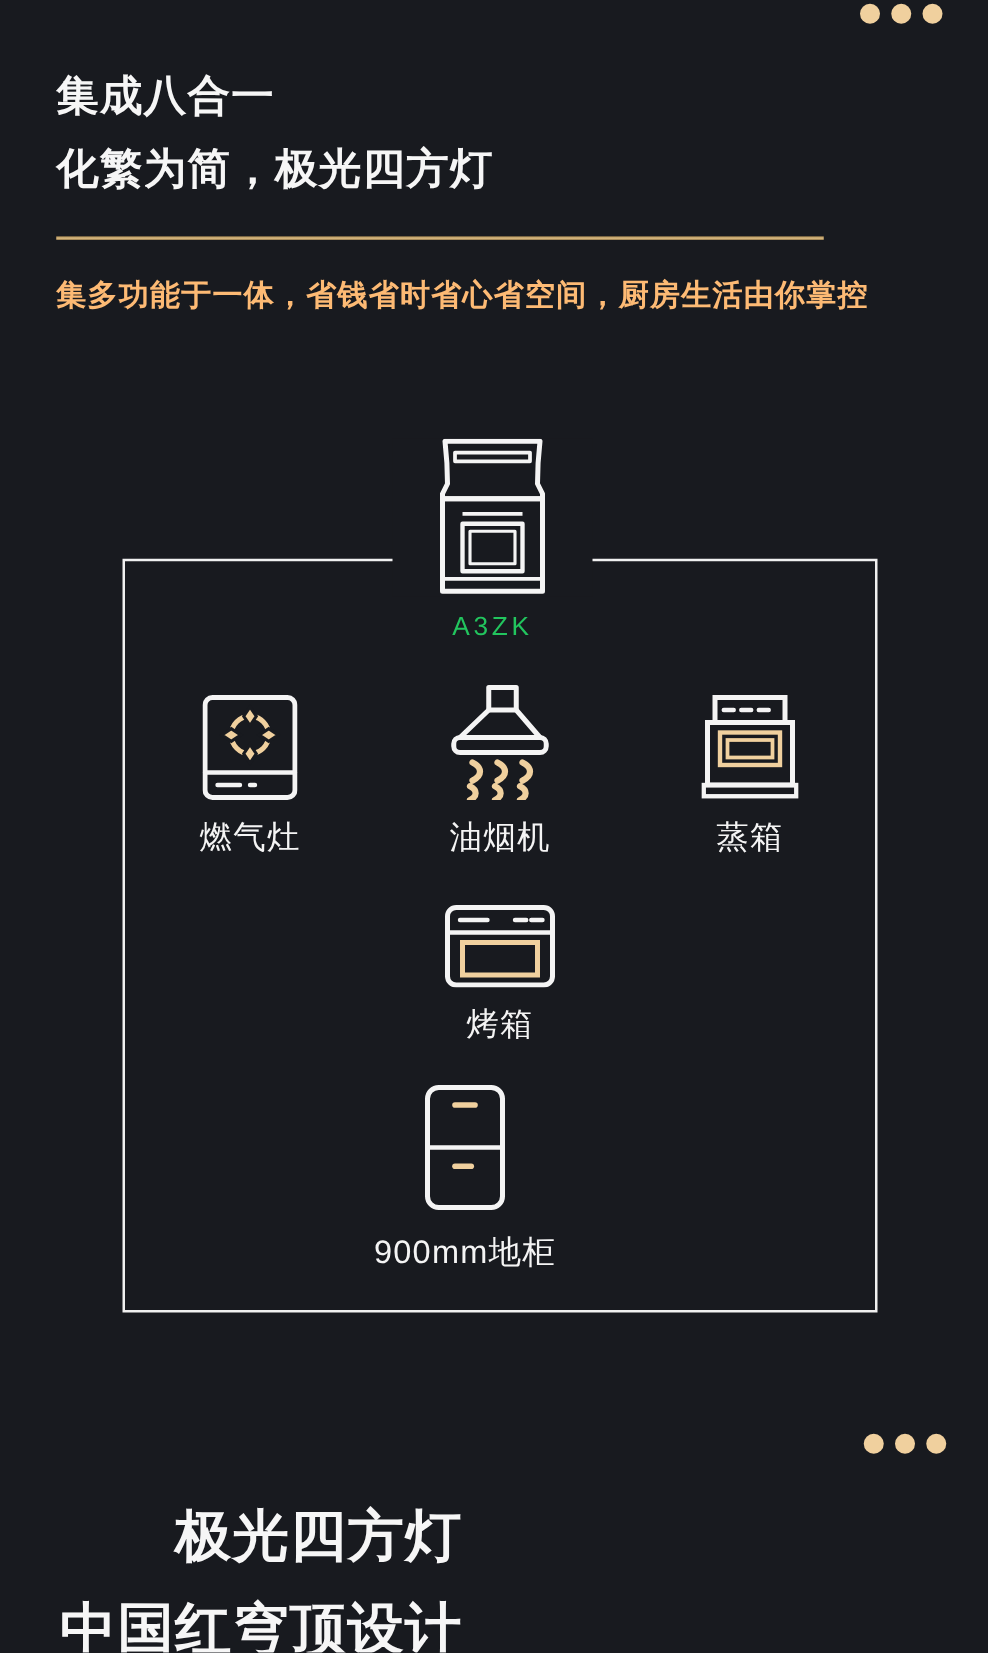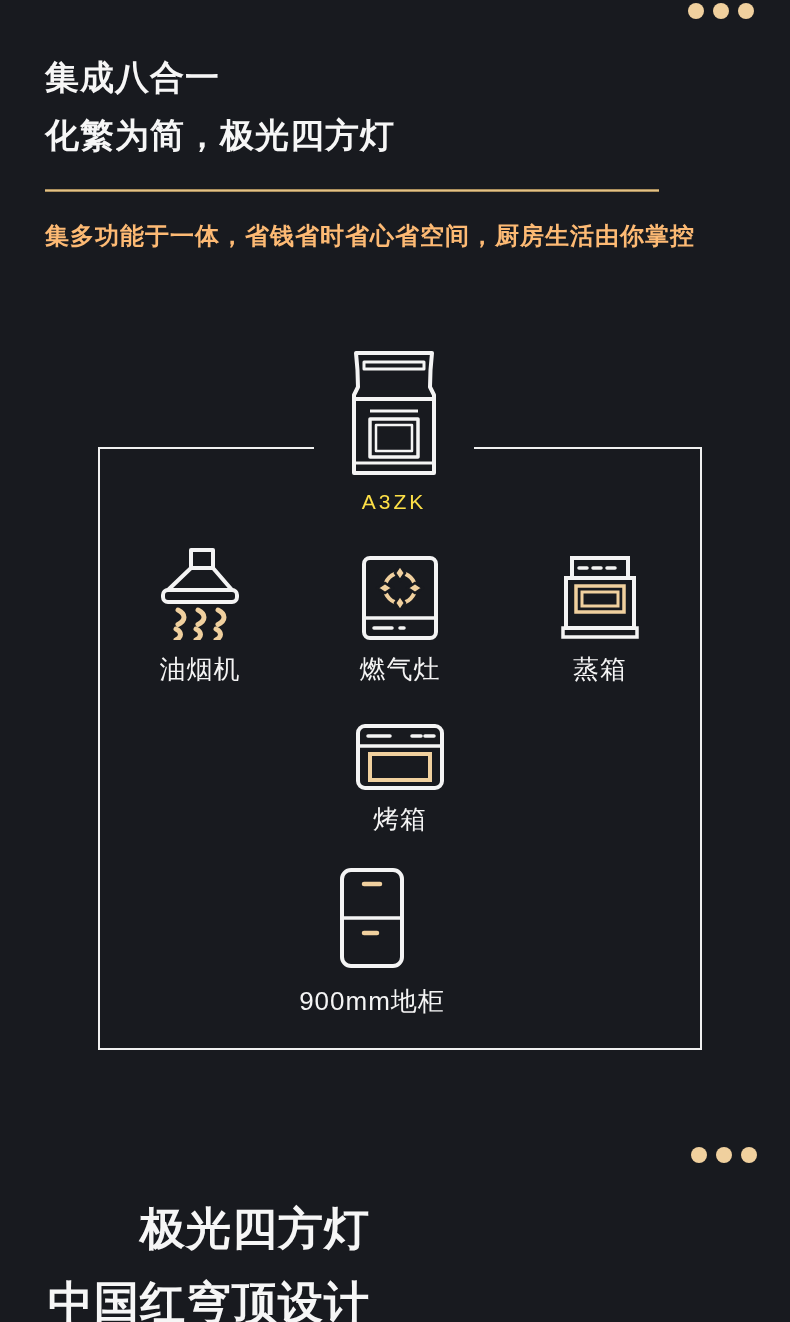--- a/index.html
+++ b/index.html
@@ -30,21 +30,21 @@
   .diagram-box{
     position:absolute;left:98px;top:447px;width:604px;height:603px;
     border:2px solid #f0f0f0;box-sizing:border-box;
   }
   .stove-wrap{
     position:absolute;left:314px;top:351px;width:160px;
     display:flex;justify-content:center;background:#181a1f;
   }
   .model-label{
     position:absolute;left:314px;top:490px;width:160px;text-align:center;
-    font-size:21px;font-weight:500;letter-spacing:3px;color:#fde047;
+    font-size:21px;font-weight:500;letter-spacing:3px;color:#22c55e;
   }
   .row{position:absolute;left:100px;width:600px;display:flex;}
   .row1{top:545px;}
   .row2{top:712px;gap:40px;}
   .row3{top:868px;left:98px;width:548px;justify-content:center;}
   .cell{flex:1;display:flex;flex-direction:column;align-items:center;}
   .row3 .cell{flex:0 0 204px;}
   .icon-box{display:flex;align-items:flex-end;justify-content:center;}
   .row1 .icon-box{height:95px;}
   .row2 .icon-box{height:78px;}
@@ -93,56 +93,56 @@
       <rect x="20" y="68" width="48" height="38" stroke-width="3.5"></rect>
       <rect x="26" y="74" width="36" height="26" stroke-width="2.5"></rect>
       <path d="M4,112 H84" stroke-width="3"></path>
     </svg>
   </div>
   <div class="model-label">A3ZK</div>
 
   <div class="row row1">
     <div class="cell">
       <div class="icon-box">
-        <svg width="90" height="94" viewBox="0 0 90 94" fill="none" stroke-linecap="round" stroke-linejoin="round">
-          <g stroke="#f4f4f4" stroke-width="4">
-            <path d="M36,22 V4 H58 V22"></path>
-            <path d="M36,22 H58 L77,44 H13 Z"></path>
-            <rect x="8" y="44" width="74" height="12" rx="5"></rect>
-          </g>
-          <g stroke="#f0d09e" stroke-width="5">
-            <path d="M23,64 c8,4 8,10.5 0,14.5 m-2,4.5 c6,3 6,8 0,11"></path>
-            <path d="M43,64 c8,4 8,10.5 0,14.5 m-2,4.5 c6,3 6,8 0,11"></path>
-            <path d="M63,64 c8,4 8,10.5 0,14.5 m-2,4.5 c6,3 6,8 0,11"></path>
-          </g>
-        </svg>
-      </div>
-      <div class="cell-label">油烟机</div>
-    </div>
-    <div class="cell">
-      <div class="icon-box">
         <svg width="76" height="84" viewBox="0 0 76 84" fill="none">
           <g stroke="#f4f4f4" stroke-linecap="round">
             <rect x="2" y="2" width="72" height="80" rx="6" stroke-width="4"></rect>
             <path d="M2,62 H74" stroke-width="3.5"></path>
             <path d="M12,72 h18 M38,72 h4" stroke-width="3.5"></path>
           </g>
           <circle cx="38" cy="32" r="15" stroke="#f0d09e" stroke-width="4"></circle>
           <g fill="#f0d09e" stroke="#181a1f" stroke-width="2.5">
             <path d="M38,9.5 L43,17 L38,24.5 L33,17 Z"></path>
             <path d="M38,39.5 L43,47 L38,54.5 L33,47 Z"></path>
             <path d="M15.5,32 L23,27 L30.5,32 L23,37 Z"></path>
             <path d="M45.5,32 L53,27 L60.5,32 L53,37 Z"></path>
           </g>
         </svg>
       </div>
       <div class="cell-label">燃气灶</div>
     </div>
     <div class="cell">
       <div class="icon-box">
+        <svg width="90" height="94" viewBox="0 0 90 94" fill="none" stroke-linecap="round" stroke-linejoin="round">
+          <g stroke="#f4f4f4" stroke-width="4">
+            <path d="M36,22 V4 H58 V22"></path>
+            <path d="M36,22 H58 L77,44 H13 Z"></path>
+            <rect x="8" y="44" width="74" height="12" rx="5"></rect>
+          </g>
+          <g stroke="#f0d09e" stroke-width="5">
+            <path d="M23,64 c8,4 8,10.5 0,14.5 m-2,4.5 c6,3 6,8 0,11"></path>
+            <path d="M43,64 c8,4 8,10.5 0,14.5 m-2,4.5 c6,3 6,8 0,11"></path>
+            <path d="M63,64 c8,4 8,10.5 0,14.5 m-2,4.5 c6,3 6,8 0,11"></path>
+          </g>
+        </svg>
+      </div>
+      <div class="cell-label">油烟机</div>
+    </div>
+    <div class="cell">
+      <div class="icon-box">
         <svg width="78" height="84" viewBox="0 0 78 84" fill="none">
           <g stroke="#f4f4f4" stroke-linecap="round">
             <rect x="11" y="2" width="56" height="20" stroke-width="4"></rect>
             <path d="M18,12 h8 M32,12 h8 M46,12 h8" stroke-width="3.5"></path>
             <rect x="5" y="22" width="68" height="50" stroke-width="4"></rect>
             <rect x="2" y="72" width="74" height="9" stroke-width="3.5"></rect>
           </g>
           <g stroke="#f0d09e">
             <rect x="15" y="30" width="48" height="26" stroke-width="3.5"></rect>
             <rect x="21" y="36" width="36" height="14" stroke-width="3"></rect>

